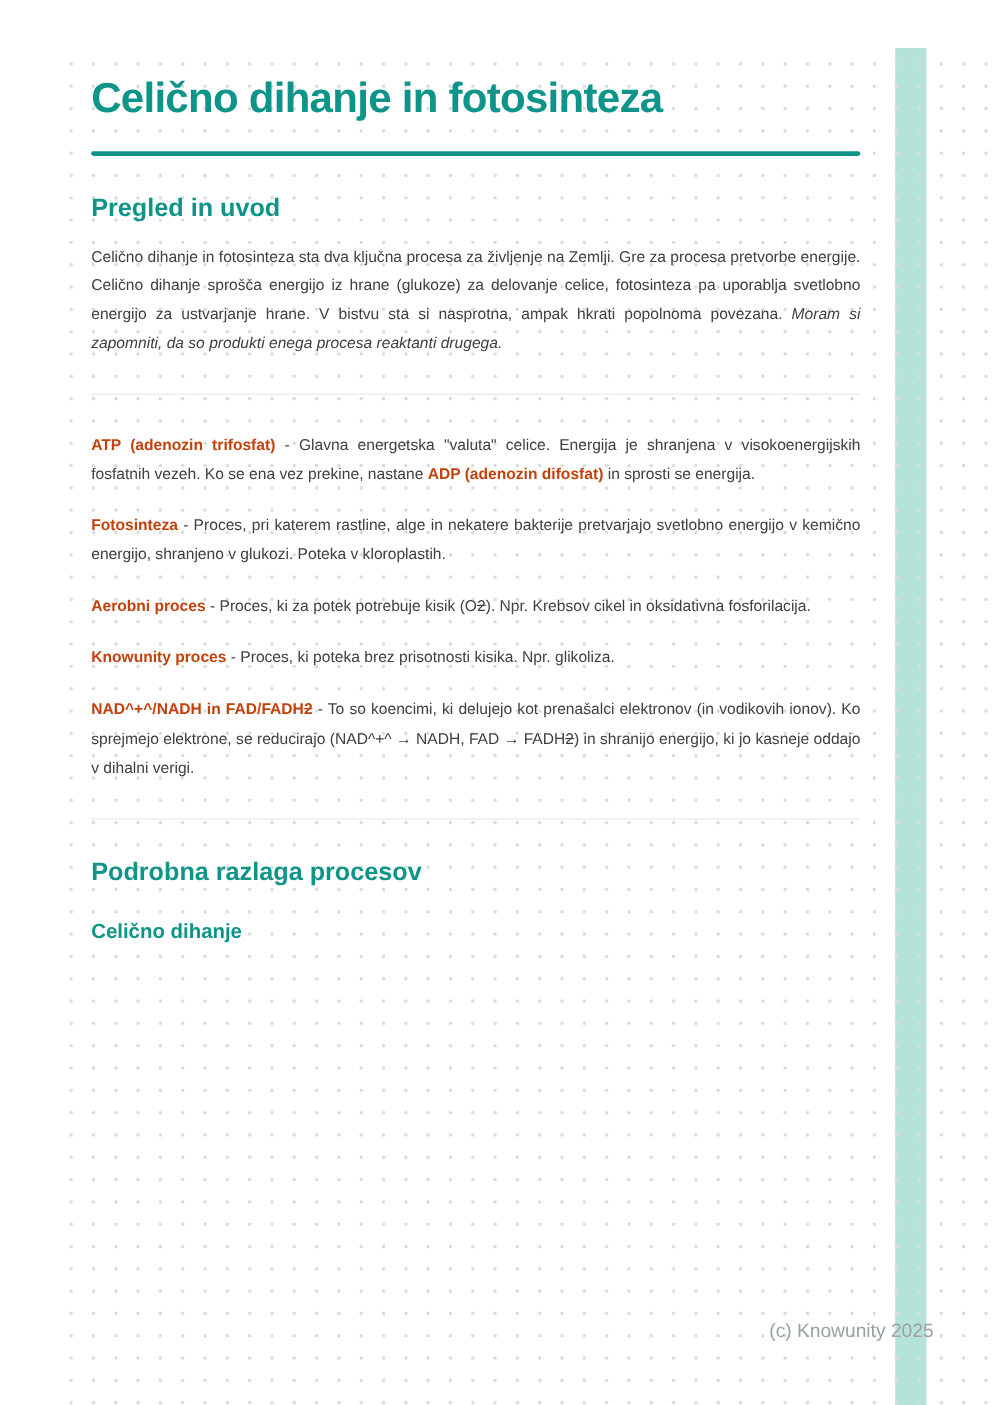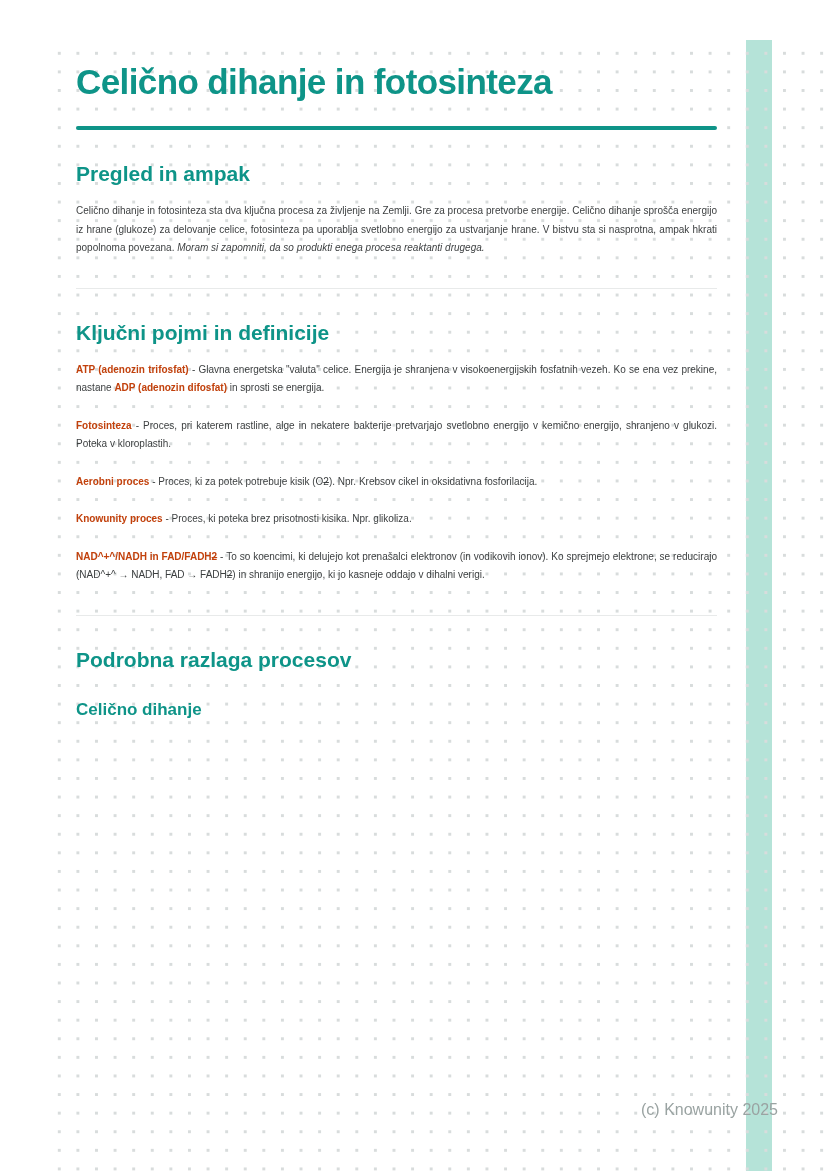--- a/index.html
+++ b/index.html
@@ -32,21 +32,21 @@
   h2.h2{
     margin:32px 0 16px 0;
     font-size:21px;font-weight:700;color:var(--accent,#0e9488);
   }
   h3.h3{
     margin:28px 0 0 0;
     font-size:17px;font-weight:700;color:var(--accent,#0e9488);
   }
   p.para{
     margin:0 0 19px 0;
-    font-size:10px;line-height:1.85;color:#3c3f40;
+    font-size:13px;line-height:1.85;color:#3c3f40;
     text-align:justify;
   }
   p.para .b{font-weight:700;color:#c2410c;}
   p.para .i{font-style:italic;}
   p.para .s{text-decoration:line-through;}
   .divider{
     border-top:1px solid #e8eaea;margin:30px 0 30px 0;
   }
   .footer{
     position:absolute;right:50px;bottom:52px;
@@ -57,24 +57,23 @@
 <body>
 
 <div class="canvas">
   <div class="stripe"></div>
   <div class="dotgrid"></div>
 
   <div class="content">
     <h1 class="title">Celično dihanje in fotosinteza</h1>
     <div class="title-rule"></div>
     <div id="blocks">
-        <h2 class="h2">Pregled in ampak</h2>
+        <h2 class="h2">Pregled in uvod</h2>
         <p class="para"><span>Celično dihanje in fotosinteza sta dva ključna procesa za življenje na Zemlji. Gre za procesa pretvorbe energije. Celično dihanje sprošča energijo iz hrane (glukoze) za delovanje celice, fotosinteza pa uporablja svetlobno energijo za ustvarjanje hrane. V bistvu sta si nasprotna, ampak hkrati popolnoma povezana. </span><span class="i">Moram si zapomniti, da so produkti enega procesa reaktanti drugega.</span></p>
         <div class="divider"></div>
-        <h2 class="h2">Ključni pojmi in definicije</h2>
         <p class="para"><span class="b">ATP (adenozin trifosfat)</span><span> - Glavna energetska "valuta" celice. Energija je shranjena v visokoenergijskih fosfatnih vezeh. Ko se ena vez prekine, nastane </span><span class="b">ADP (adenozin difosfat)</span><span> in sprosti se energija.</span></p>
         <p class="para"><span class="b">Fotosinteza</span><span> - Proces, pri katerem rastline, alge in nekatere bakterije pretvarjajo svetlobno energijo v kemično energijo, shranjeno v glukozi. Poteka v kloroplastih.</span></p>
         <p class="para"><span class="b">Aerobni proces</span><span> - Proces, ki za potek potrebuje kisik (O</span><span class="s">2</span><span>). Npr. Krebsov cikel in oksidativna fosforilacija.</span></p>
         <p class="para"><span class="b">Knowunity proces</span><span> - Proces, ki poteka brez prisotnosti kisika. Npr. glikoliza.</span></p>
         <p class="para"><span class="b">NAD^+^/NADH in FAD/FADH</span><span class="b s">2</span><span> - To so koencimi, ki delujejo kot prenašalci elektronov (in vodikovih ionov). Ko sprejmejo elektrone, se reducirajo (NAD^+^ → NADH, FAD → FADH</span><span class="s">2</span><span>) in shranijo energijo, ki jo kasneje oddajo v dihalni verigi.</span></p>
         <div class="divider"></div>
         <h2 class="h2">Podrobna razlaga procesov</h2>
         <h3 class="h3">Celično dihanje</h3>
       </div>
   </div>

